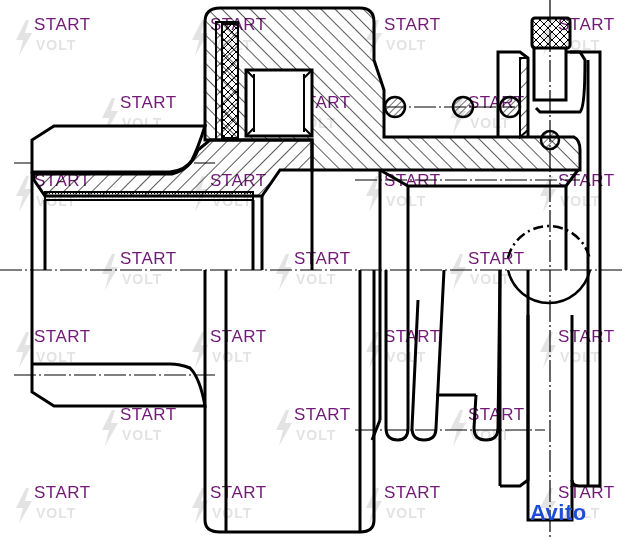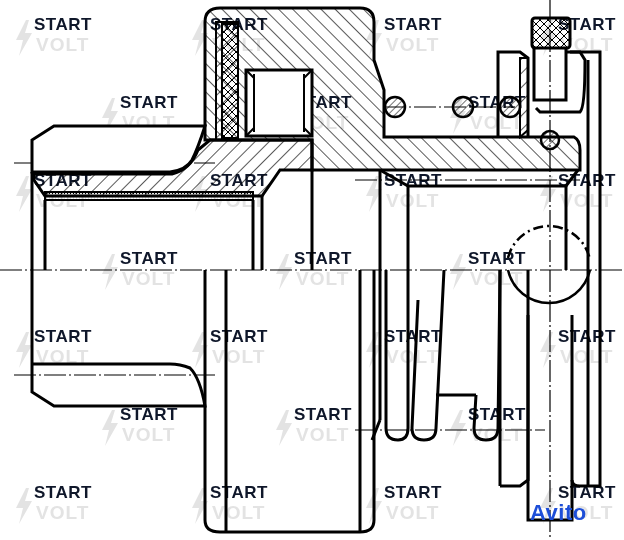--- a/index.html
+++ b/index.html
@@ -1,21 +1,21 @@
 <!DOCTYPE html>
 <html><head>
 <meta charset="utf-8">
 <style>
   html, body { margin:0; padding:0; background:#ffffff; }
   #canvas { position:relative; width:624px; height:540px; overflow:hidden; background:#ffffff; font-family:"Liberation Sans", sans-serif; }
   svg { position:absolute; left:0; top:0; }
   .wm { position:absolute; width:90px; height:44px; pointer-events:none; }
   .wm .bolt { position:absolute; left:0; top:4px; width:20px; height:36px; }
-  .wm .t1 { position:absolute; left:20px; top:0; font-size:17px; font-weight:bold; color:#0f172a; letter-spacing:0.5px; line-height:18px; }
-  .wm .t2 { position:absolute; left:22px; top:19px; font-size:19px; font-weight:bold; color:#e3e3e3; letter-spacing:1px; line-height:20px; }
+  .wm .t1 { position:absolute; left:20px; top:0; font-size:17px; font-weight:normal; color:#701a75; letter-spacing:0.5px; line-height:18px; }
+  .wm .t2 { position:absolute; left:22px; top:19px; font-size:14px; font-weight:bold; color:#e3e3e3; letter-spacing:1px; line-height:20px; }
   .avito { position:absolute; left:530px; top:500px; font-size:22px; font-weight:bold; color:#1d4ed8; letter-spacing:0.5px; }
 </style>
 </head>
 <body>
 
 <div id="canvas">
 
   <div id="wm-layer">
       <div class="wm" style="left: 14px; top: 16px;">
         <svg class="bolt" viewBox="0 0 20 36">

